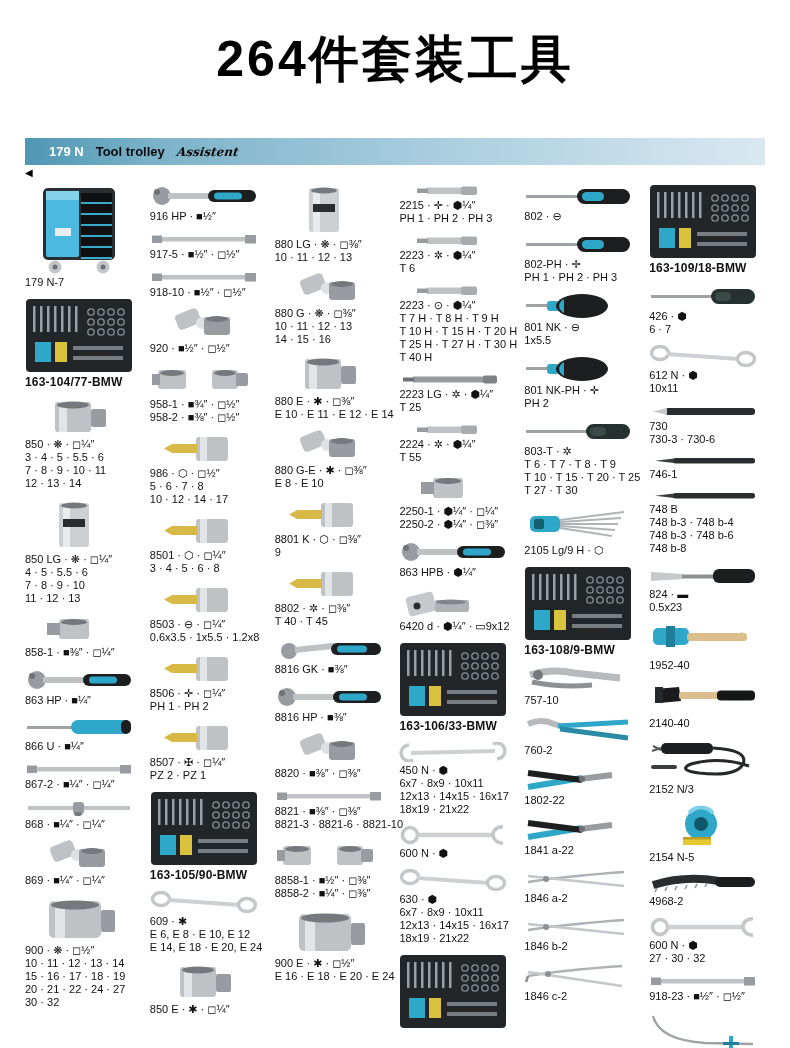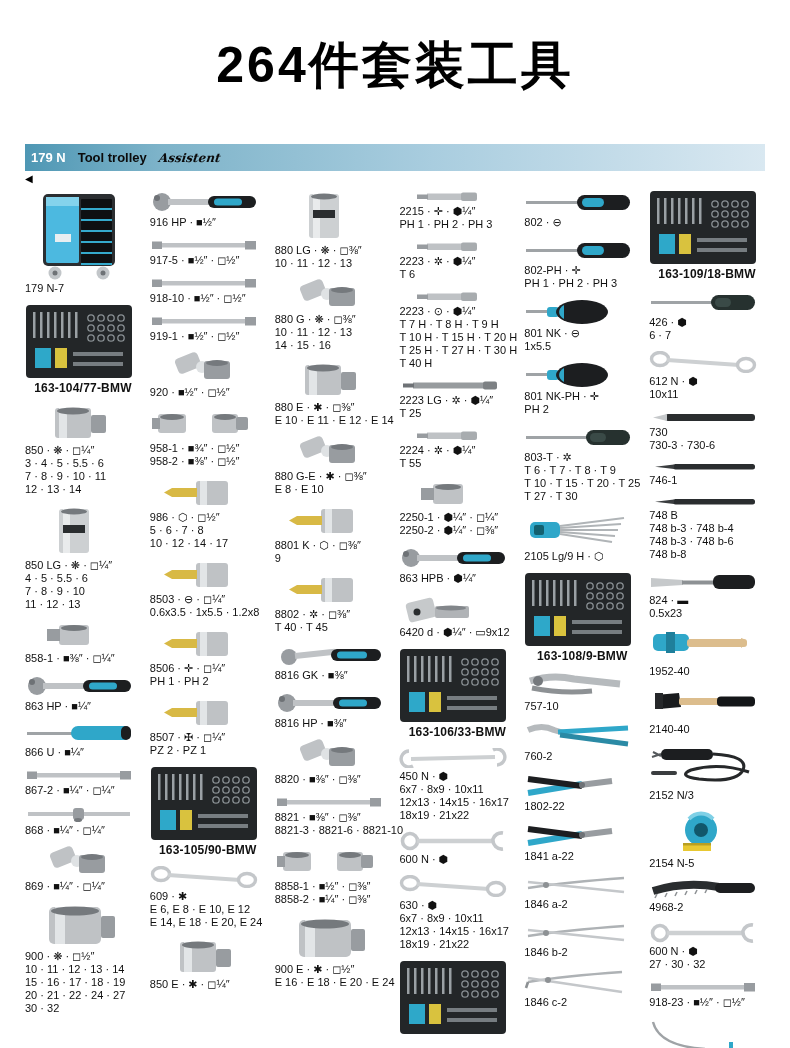--- a/index.html
+++ b/index.html
@@ -2,43 +2,43 @@
 <html><head>
 <meta charset="utf-8">
 <style>
   html,body{margin:0;padding:0;}
   body{
     width:790px;height:1048px;overflow:hidden;background:#ffffff;
     font-family:"Liberation Sans", sans-serif;color:#111;
   }
   .page-title{
     text-align:center;font-size:50px;font-weight:bold;letter-spacing:3px;
-    margin-top:30px;height:70px;line-height:70px;color:#000;
+    margin-top:24px;height:70px;line-height:70px;color:#000;
   }
   .banner{
     margin:44px 25px 0 25px;height:27px;
     background:linear-gradient(90deg,#4e97b4 0%,#7db3c9 18%,#a9cddf 55%,#d9e8f1 100%);
-    display:flex;align-items:center;padding:0 6px;gap:12px;
+    display:flex;align-items:center;padding:0 24px;gap:12px;
   }
   .banner .bcode{color:#fff;font-weight:bold;font-size:13px;}
   .banner .bname{color:#0b0b0b;font-weight:bold;font-size:13px;}
   .banner .bscript{
     font-family:"DejaVu Serif", serif;font-style:italic;font-weight:bold;
     font-size:12px;color:#0b0b0b;transform:skewX(-8deg);
   }
   .back-arrow{margin:3px 0 0 25px;font-size:10px;color:#000;height:12px;line-height:10px;}
   .grid{
     display:flex;gap:9px;padding:4px 25px 0 25px;align-items:flex-start;
   }
   .col{flex:1;min-width:0;display:flex;flex-direction:column;}
   .item{margin-bottom:9px;}
   .ph{display:block;margin-bottom:2px;}
   .ph svg{display:block;}
   .pcode{font-size:11px;line-height:13px;white-space:nowrap;}
-  .pcode.bold{font-weight:bold;font-size:12px;letter-spacing:0.2px;text-align:center;}
+  .pcode.bold{font-weight:bold;font-size:12px;letter-spacing:0.2px;}
   .psizes{font-size:11px;line-height:13px;}
   .psizes div{white-space:nowrap;}
 </style>
 </head>
 <body>
 
 <div class="page-title">264件套装工具</div>
 
 <div class="banner">
   <span class="bcode">179 N</span>
@@ -248,30 +248,20 @@
           <svg width="108" height="14" viewBox="0 0 108 14" xmlns="http://www.w3.org/2000/svg">
             <rect x="3" y="5" width="98" height="4.5" fill="#bfc2c5"></rect>
             <rect x="2" y="3.5" width="10" height="7.5" fill="#989ca0"></rect>
             <rect x="95" y="3" width="11" height="8.5" fill="#989ca0"></rect>
           </svg>
         </span>
         <div class="pcode">918-10 · ■½″ · ◻½″</div>
       </div>
       <div class="item">
         <span class="ph">
-          <svg width="108" height="14" viewBox="0 0 108 14" xmlns="http://www.w3.org/2000/svg">
-            <rect x="3" y="5" width="98" height="4.5" fill="#bfc2c5"></rect>
-            <rect x="2" y="3.5" width="10" height="7.5" fill="#989ca0"></rect>
-            <rect x="95" y="3" width="11" height="8.5" fill="#989ca0"></rect>
-          </svg>
-        </span>
-        <div class="pcode">919-1 · ■½″ · ◻½″</div>
-      </div>
-      <div class="item">
-        <span class="ph">
           <svg width="108" height="32" viewBox="0 0 108 32" xmlns="http://www.w3.org/2000/svg">
             <rect x="26" y="3" width="24" height="16" rx="4" fill="#bfc2c5" transform="rotate(-22 38 11)"></rect>
             <circle cx="52" cy="15" r="6" fill="#dfe2e4"></circle>
             <rect x="54" y="9" width="26" height="18" rx="3" fill="#989ca0"></rect>
             <ellipse cx="67" cy="11" rx="11" ry="3" fill="#75797d"></ellipse>
           </svg>
         </span>
         <div class="pcode">920 · ■½″ · ◻½″</div>
       </div>
       <div class="item">
@@ -294,20 +284,34 @@
             <rect x="46" y="4" width="32" height="24" rx="3" fill="#bfc2c5"></rect>
             <rect x="50" y="4" width="7" height="24" fill="#e2e5e7"></rect>
             <rect x="22" y="11" width="25" height="9" fill="#d8b945"></rect>
             <path d="M22 11 l-8 4.5 8 4.5 z" fill="#d8b945"></path>
           </svg>
         </span>
         <div class="pcode">986 · ⬡ · ◻½″</div>
         <div class="psizes">
           <div>5 ·  6 ·  7 ·  8</div>
           <div>10 · 12 · 14 · 17</div>
+        </div>
+      </div>
+      <div class="item">
+        <span class="ph">
+          <svg width="108" height="32" viewBox="0 0 108 32" xmlns="http://www.w3.org/2000/svg">
+            <rect x="46" y="4" width="32" height="24" rx="3" fill="#bfc2c5"></rect>
+            <rect x="50" y="4" width="7" height="24" fill="#e2e5e7"></rect>
+            <rect x="22" y="11" width="25" height="9" fill="#d8b945"></rect>
+            <path d="M22 11 l-8 4.5 8 4.5 z" fill="#d8b945"></path>
+          </svg>
+        </span>
+        <div class="pcode">8501 · ⬡ · ◻¼″</div>
+        <div class="psizes">
+          <div>3 · 4 · 5 · 6 · 8</div>
         </div>
       </div>
       <div class="item">
         <span class="ph">
           <svg width="108" height="32" viewBox="0 0 108 32" xmlns="http://www.w3.org/2000/svg">
             <rect x="46" y="4" width="32" height="24" rx="3" fill="#bfc2c5"></rect>
             <rect x="50" y="4" width="7" height="24" fill="#e2e5e7"></rect>
             <rect x="22" y="11" width="25" height="9" fill="#d8b945"></rect>
             <path d="M22 11 l-8 4.5 8 4.5 z" fill="#d8b945"></path>
           </svg>

